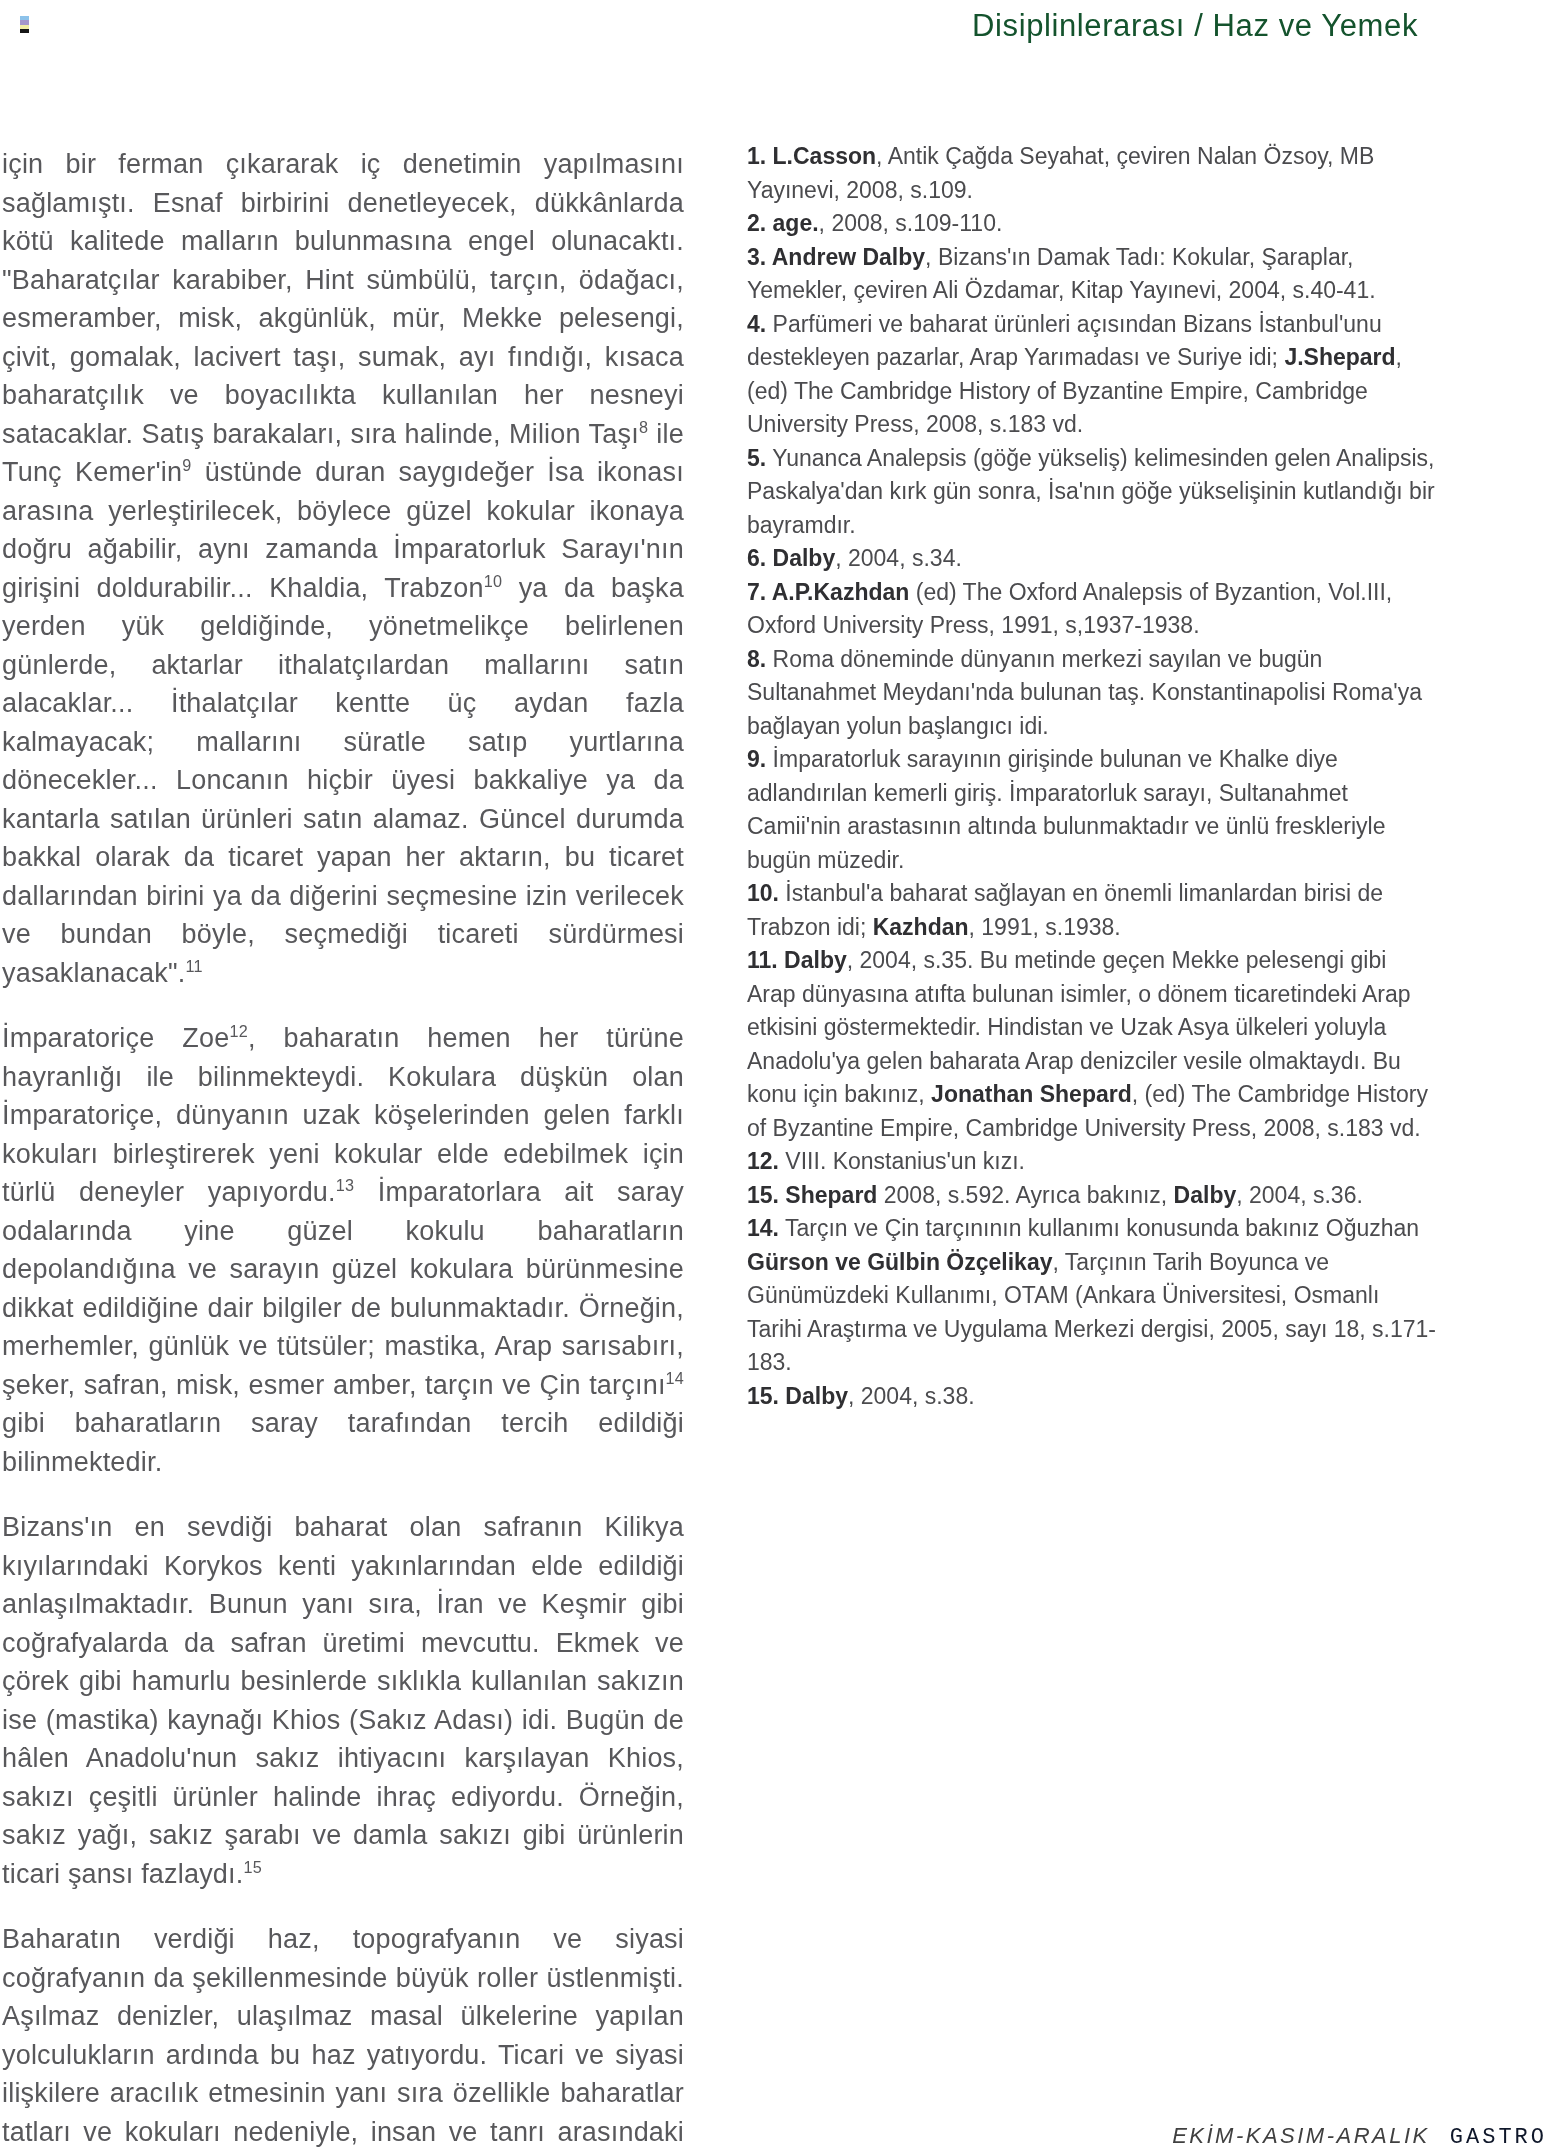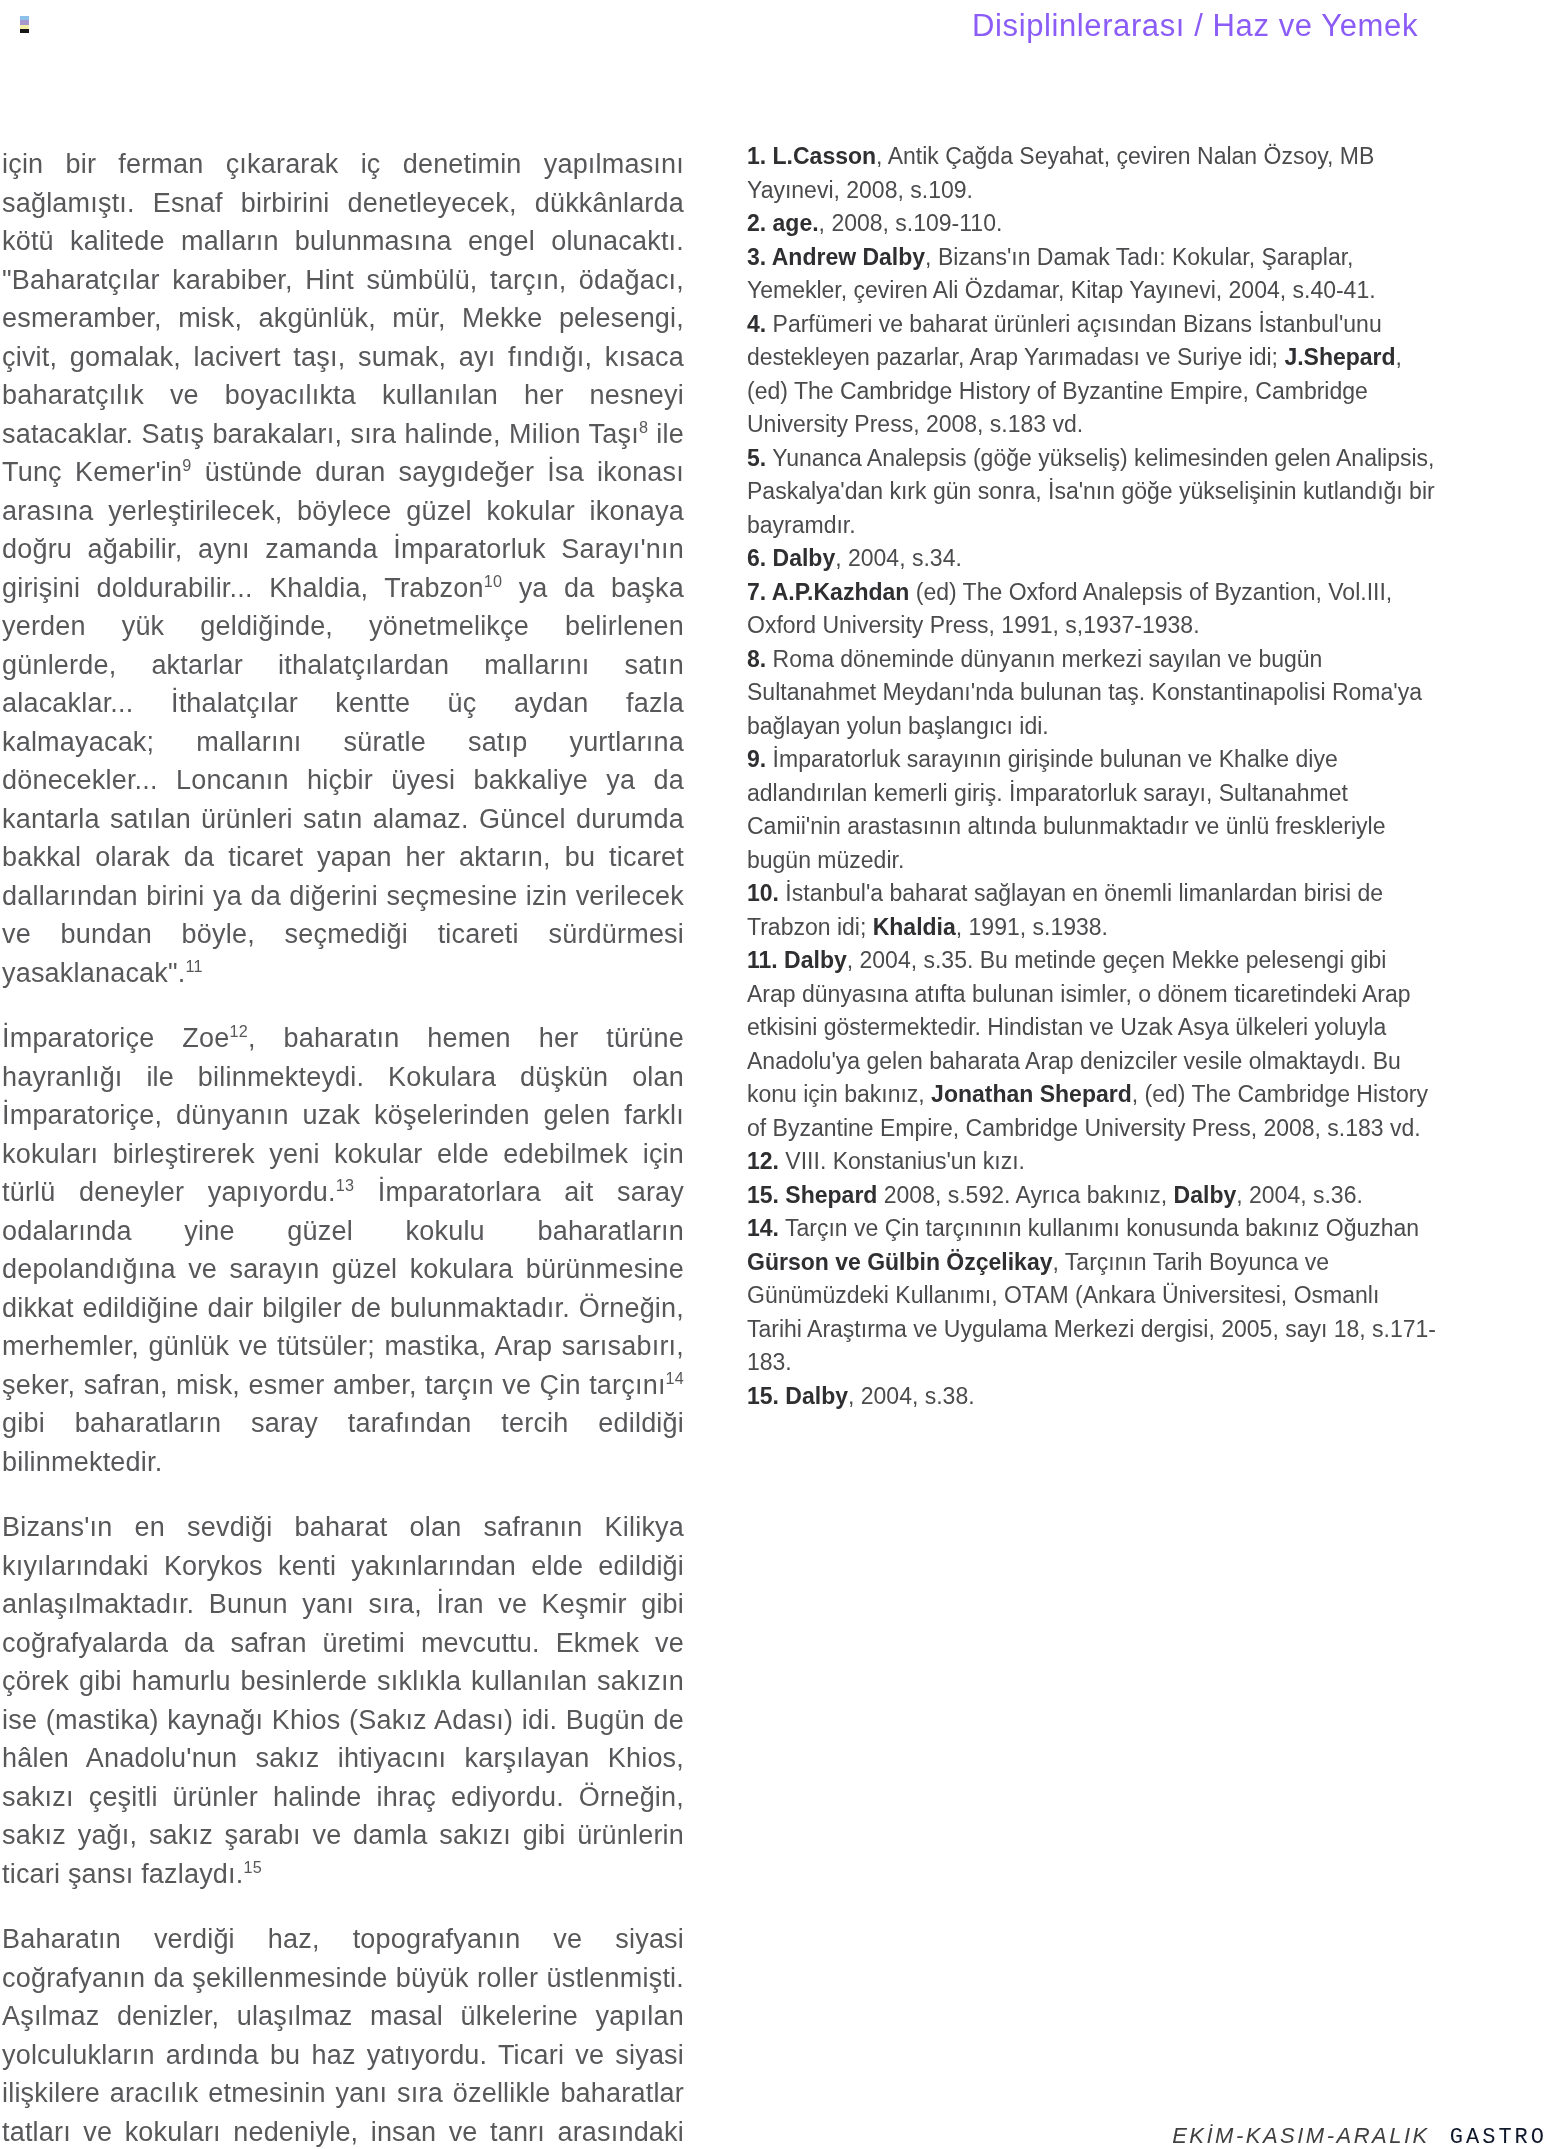--- a/index.html
+++ b/index.html
@@ -22,21 +22,21 @@
     flex-direction: column;
   }
   .reg-mark .stripe { flex: 1 1 auto; }
 
   .header-title {
     position: absolute;
     top: 6px;
     right: 132px;
     font-size: 31px;
     line-height: 40px;
-    color: #8b5cf6;
+    color: #14532d;
     letter-spacing: 0.6px;
     white-space: nowrap;
   }
 
   .col-left {
     position: absolute;
     left: 2px;
     top: 145px;
     width: 682px;
     font-size: 27px;
@@ -125,21 +125,21 @@
       <p><span class="b">5.</span><span> Yunanca Analepsis (göğe yükseliş) kelimesinden gelen Analipsis, Paskalya'dan kırk gün sonra, İsa'nın göğe yükselişinin kutlandığı bir bayramdır.</span></p>
 
       <p><span class="b">6. Dalby</span><span>, 2004, s.34.</span></p>
 
       <p><span class="b">7. A.P.Kazhdan</span><span> (ed) </span><span class="i">The Oxford Analepsis of Byzantion</span><span>, Vol.III, Oxford University Press, 1991, s,1937-1938.</span></p>
 
       <p><span class="b">8.</span><span> Roma döneminde dünyanın merkezi sayılan ve bugün Sultanahmet Meydanı'nda bulunan taş. Konstantinapolisi Roma'ya bağlayan yolun başlangıcı idi.</span></p>
 
       <p><span class="b">9.</span><span> İmparatorluk sarayının girişinde bulunan ve Khalke diye adlandırılan kemerli giriş. İmparatorluk sarayı, Sultanahmet Camii'nin arastasının altında bulunmaktadır ve ünlü freskleriyle bugün müzedir.</span></p>
 
-      <p><span class="b">10.</span><span> İstanbul'a baharat sağlayan en önemli limanlardan birisi de Trabzon idi; </span><span class="b">Khaldia</span><span>, 1991, s.1938.</span></p>
+      <p><span class="b">10.</span><span> İstanbul'a baharat sağlayan en önemli limanlardan birisi de Trabzon idi; </span><span class="b">Kazhdan</span><span>, 1991, s.1938.</span></p>
 
       <p><span class="b">11. Dalby</span><span>, 2004, s.35. Bu metinde geçen Mekke pelesengi gibi Arap dünyasına atıfta bulunan isimler, o dönem ticaretindeki Arap etkisini göstermektedir. Hindistan ve Uzak Asya ülkeleri yoluyla Anadolu'ya gelen baharata Arap denizciler vesile olmaktaydı. Bu konu için bakınız, </span><span class="b">Jonathan Shepard</span><span>, (ed) </span><span class="i">The Cambridge History of Byzantine Empire</span><span>, Cambridge University Press, 2008, s.183 vd.</span></p>
 
       <p><span class="b">12.</span><span> VIII. Konstanius'un kızı.</span></p>
 
       <p><span class="b">15. Shepard</span><span> 2008, s.592. Ayrıca bakınız, </span><span class="b">Dalby</span><span>, 2004, s.36.</span></p>
 
       <p><span class="b">14.</span><span> Tarçın ve Çin tarçınının kullanımı konusunda bakınız Oğuzhan </span><span class="b">Gürson ve Gülbin Özçelikay</span><span>, Tarçının Tarih Boyunca ve Günümüzdeki Kullanımı, OTAM (Ankara Üniversitesi, </span><span class="i">Osmanlı Tarihi Araştırma ve Uygulama Merkezi</span><span> dergisi, 2005, sayı 18, s.171-183.</span></p>
 
       <p><span class="b">15. Dalby</span><span>, 2004, s.38.</span></p>

